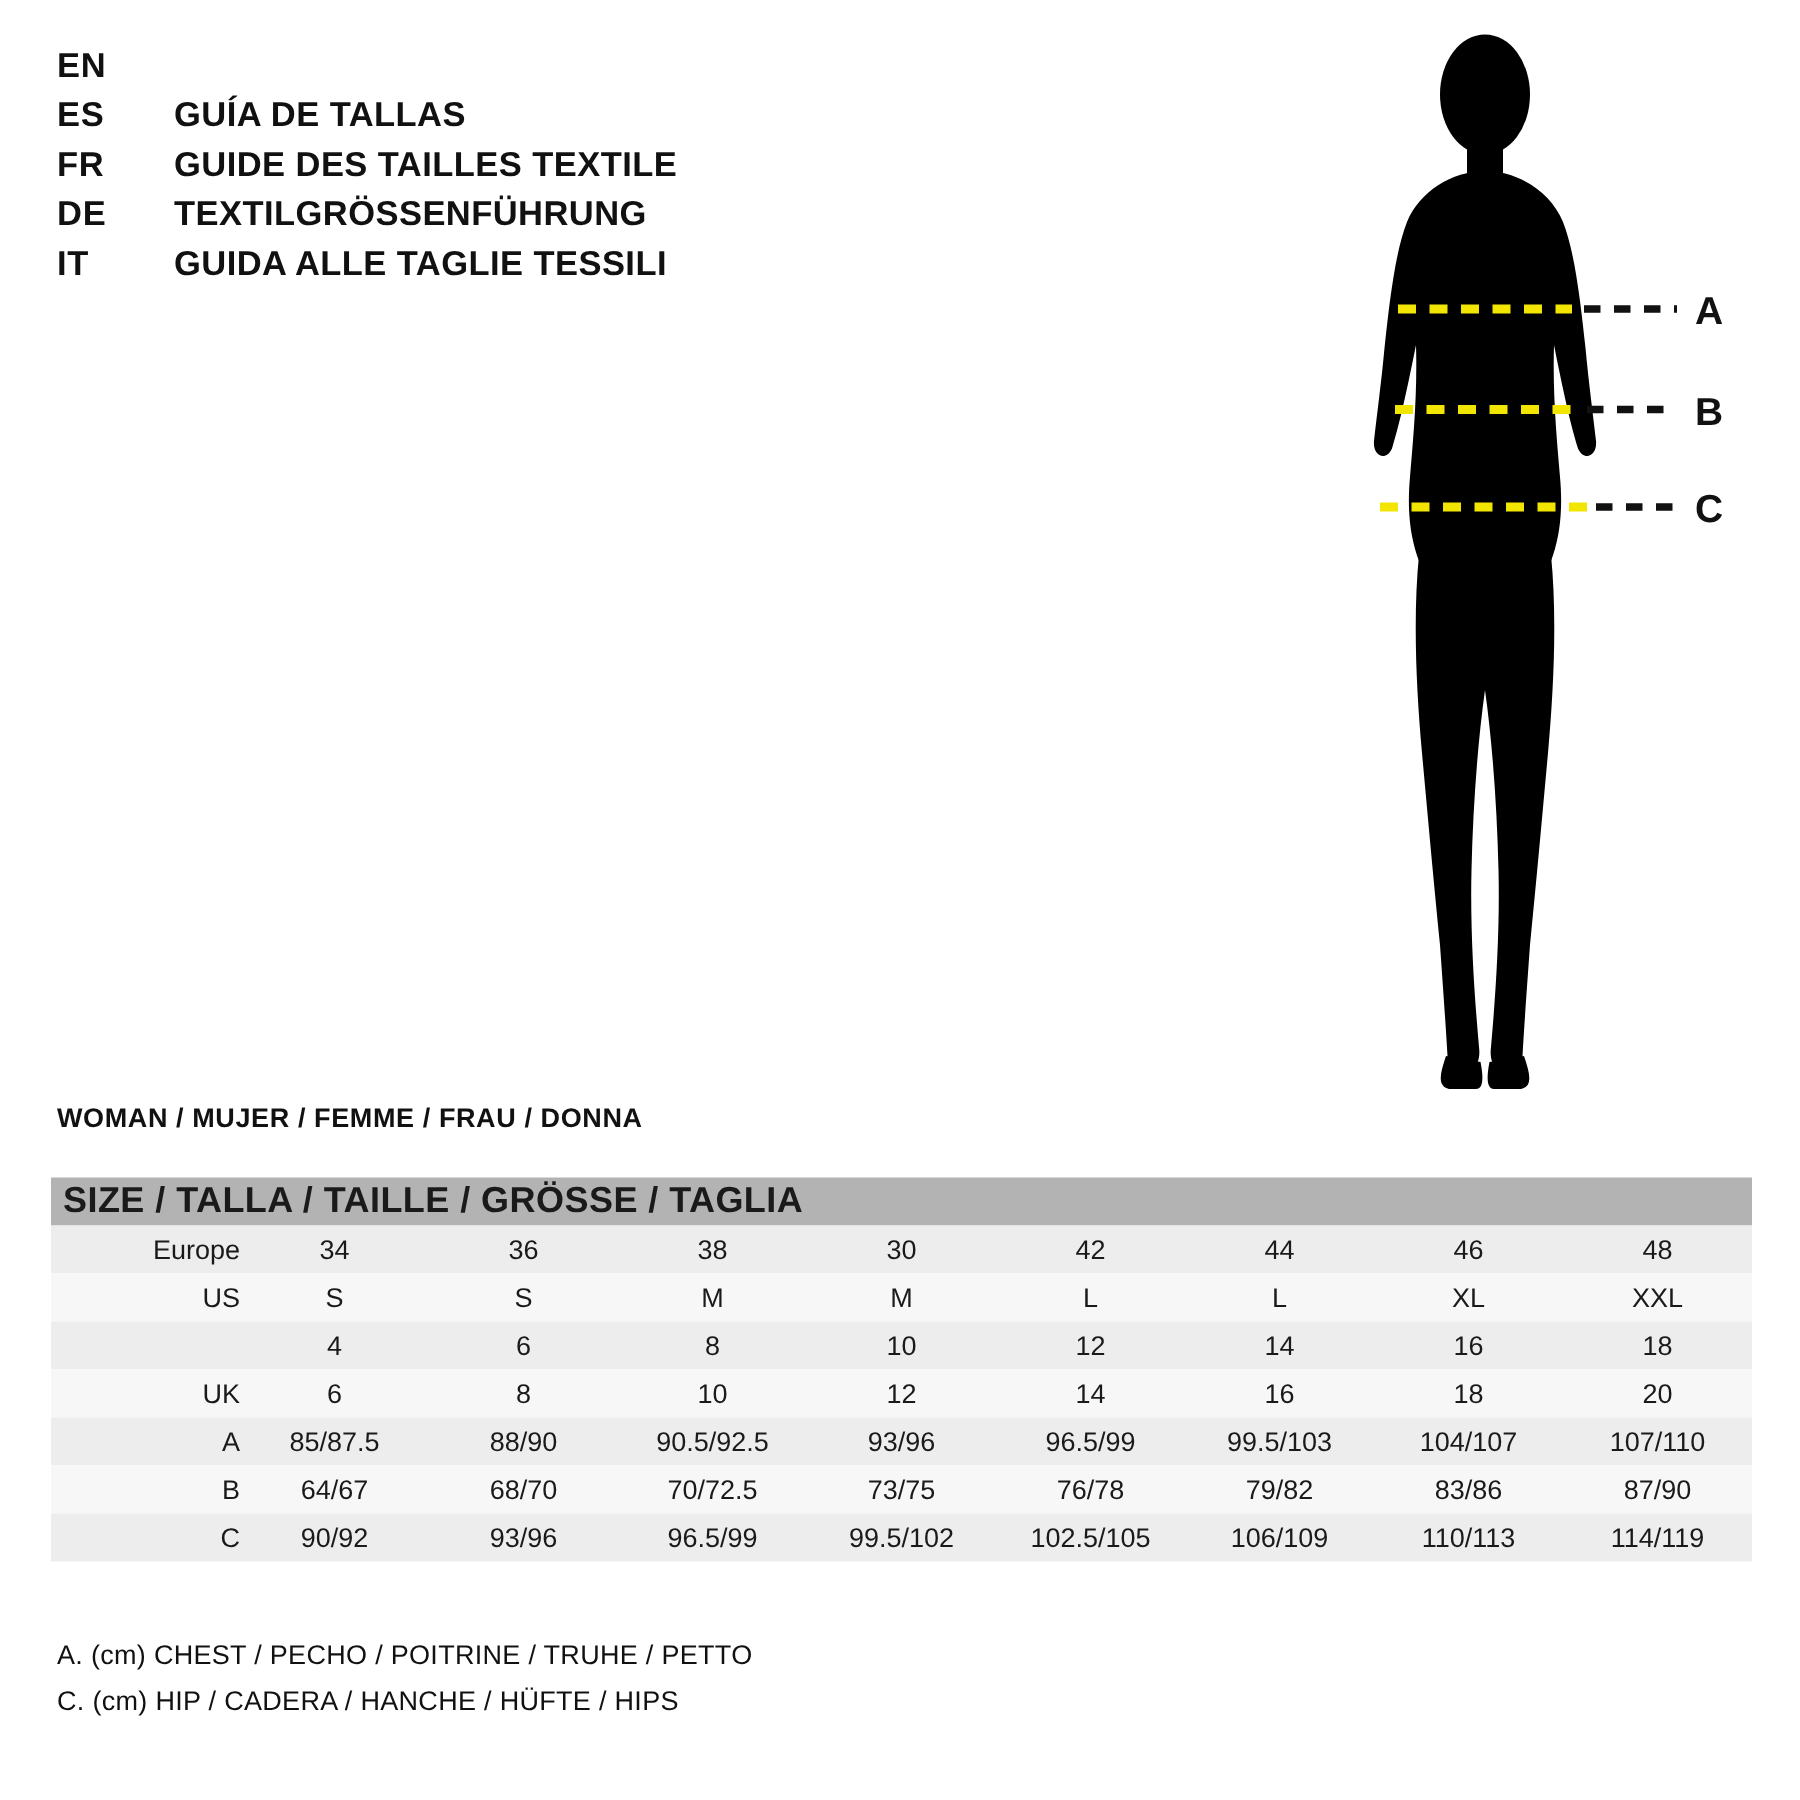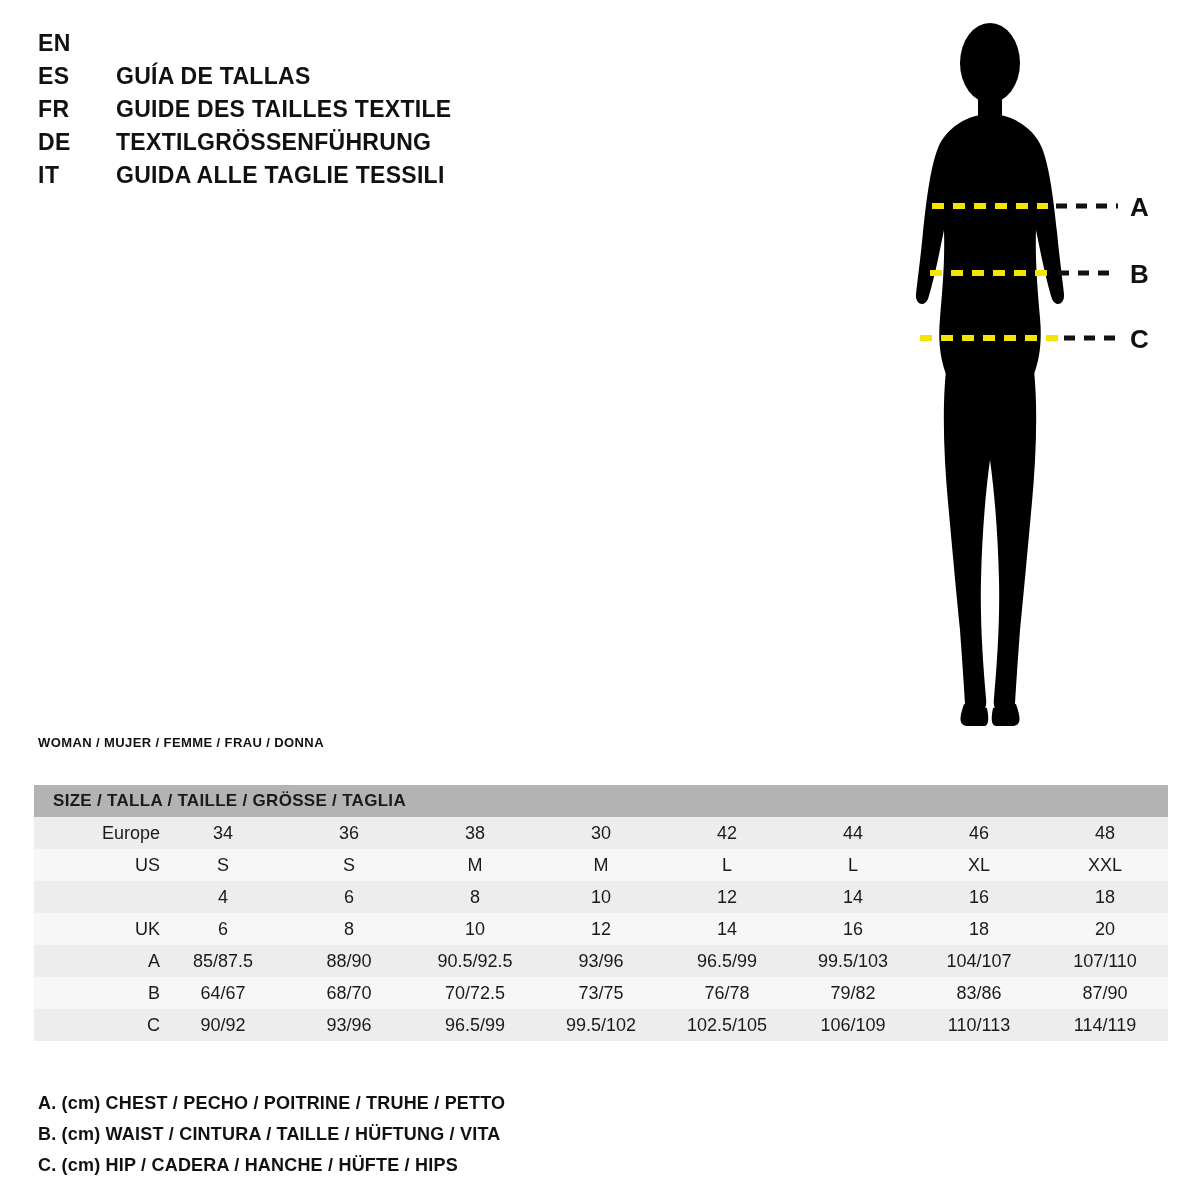--- a/index.html
+++ b/index.html
@@ -51,21 +51,21 @@
     width: 320px;
     height: 720px;
   }
   .figure-wrap svg { display: block; }
 
   
   .section-caption {
     position: absolute;
     left: 38px;
     top: 735px;
-    font-size: 13px;
+    font-size: 18px;
     font-weight: bold;
     letter-spacing: 0.4px;
     color: #111;
   }
 
   
   .size-table {
     position: absolute;
     left: 34px;
     top: 785px;
@@ -77,23 +77,23 @@
   .size-table th, .size-table td {
     padding: 0;
     height: 32px;
     line-height: 32px;
     color: #1a1a1a;
     font-weight: normal;
   }
   .size-table thead th {
     background: #b3b3b3;
     text-align: left;
-    padding-left: 19px;
+    padding-left: 8px;
     font-weight: bold;
-    font-size: 17px;
+    font-size: 24px;
     letter-spacing: 0.3px;
   }
   .size-table tbody tr.odd  td { background: #ededed; }
   .size-table tbody tr.even td { background: #f7f7f7; }
   .size-table td.label {
     text-align: right;
     padding-left: 8px;
     width: 182px;
   }
   .size-table td.val {
@@ -103,21 +103,21 @@
 
   
   .footnotes {
     position: absolute;
     left: 38px;
     top: 1088px;
     width: 700px;
   }
   .footnote {
     font-size: 18px;
-    font-weight: bold;
+    font-weight: normal;
     letter-spacing: 0.2px;
     line-height: 31px;
     color: #111;
     white-space: nowrap;
   }
 </style>
 </head>
 <body>
 
 <div class="lang-block">
@@ -287,15 +287,14 @@
       <td class="val">102.5/105</td>
       <td class="val">106/109</td>
       <td class="val">110/113</td>
       <td class="val">114/119</td>
     </tr>
   </tbody>
 </table>
 
 <div class="footnotes">
   <div class="footnote">A. (cm) CHEST / PECHO / POITRINE / TRUHE / PETTO</div>
-  <div class="footnote">B. (cm) WAIST / CINTURA / TAILLE / HÜFTUNG / VITA</div>
   <div class="footnote">C. (cm) HIP / CADERA / HANCHE / HÜFTE / HIPS</div>
 </div>
 
 </body></html>

